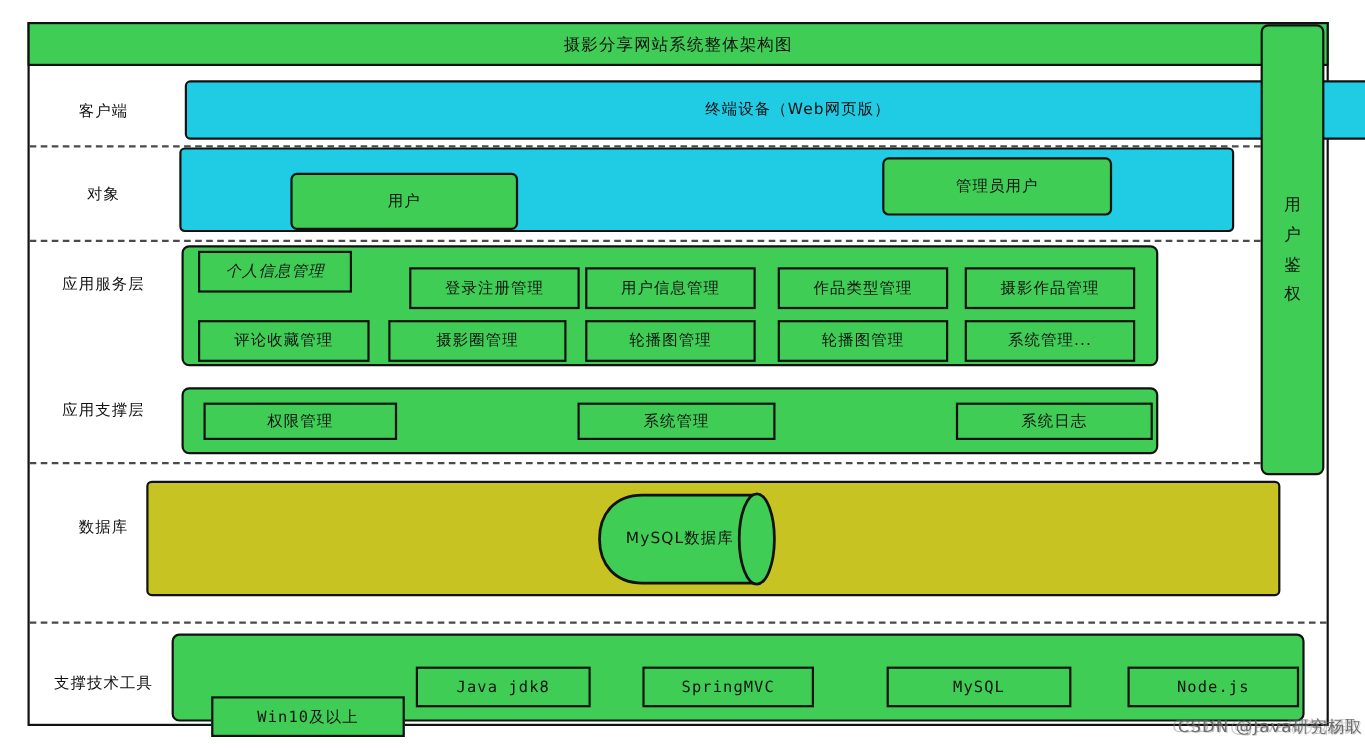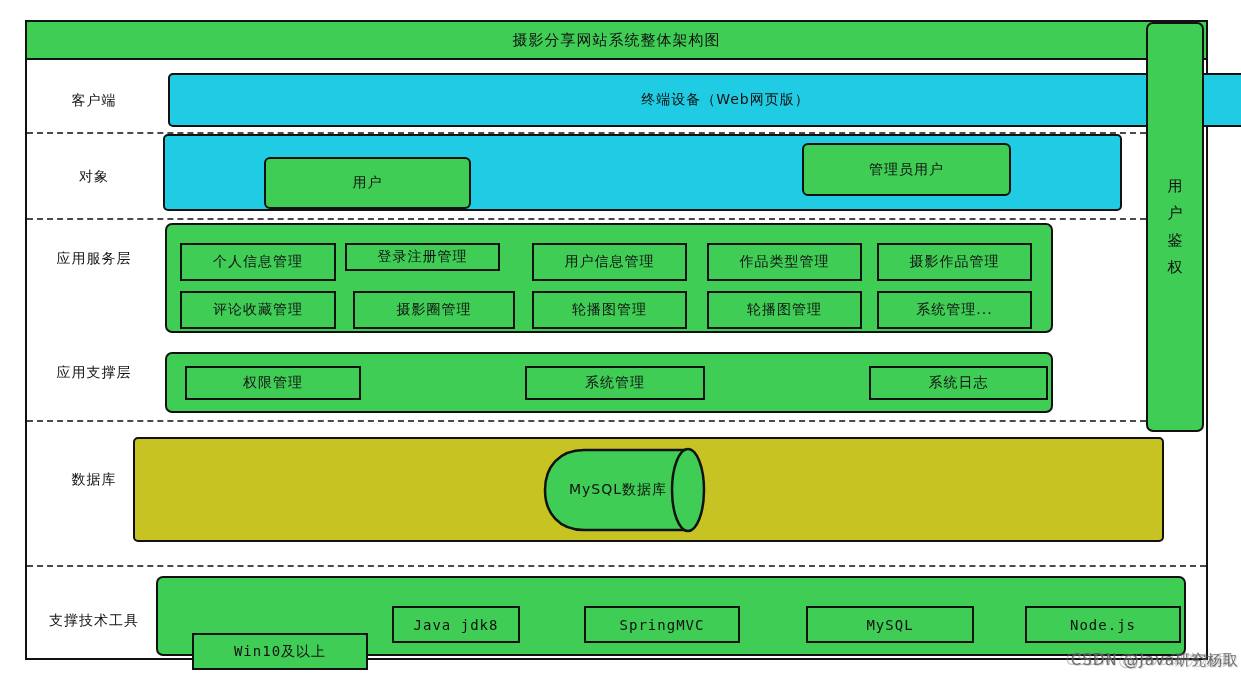--- a/index.html
+++ b/index.html
@@ -68,22 +68,22 @@
 <div class="abs rowlabel" style="top:471px;">数据库</div>
 <div class="abs rowlabel" style="top:612px;">支撑技术工具</div>
 
 <div class="abs bar cyan" style="left:168px;top:73px;width:1115px;height:54px;">终端设备（Web网页版）</div>
 
 <div class="abs bar cyan" style="left:163px;top:134px;width:959px;height:77px;"></div>
 <div class="abs greenbox" style="left:264px;top:145px;width:207px;height:52px;margin-top:12px;">用户</div>
 <div class="abs greenbox" style="left:802px;top:143px;width:209px;height:53px;">管理员用户</div>
 
 <div class="abs container" style="left:165px;top:223px;width:888px;height:110px;"></div>
-<div class="abs box" style="left:180px;top:243px;width:156px;height:38px;">个人信息管理</div>
-<div class="abs box" style="left:345px;top:243px;width:155px;height:28px;">登录注册管理</div>
+<div class="abs box" style="left:180px;top:228px;width:140px;height:38px;font-style:italic;">个人信息管理</div>
+<div class="abs box" style="left:372px;top:243px;width:155px;height:38px;">登录注册管理</div>
 <div class="abs box" style="left:532px;top:243px;width:155px;height:38px;">用户信息管理</div>
 <div class="abs box" style="left:707px;top:243px;width:155px;height:38px;">作品类型管理</div>
 <div class="abs box" style="left:877px;top:243px;width:155px;height:38px;">摄影作品管理</div>
 <div class="abs box" style="left:180px;top:291px;width:156px;height:38px;">评论收藏管理</div>
 <div class="abs box" style="left:353px;top:291px;width:162px;height:38px;">摄影圈管理</div>
 <div class="abs box" style="left:532px;top:291px;width:155px;height:38px;">轮播图管理</div>
 <div class="abs box" style="left:707px;top:291px;width:155px;height:38px;">轮播图管理</div>
 <div class="abs box" style="left:877px;top:291px;width:155px;height:38px;">系统管理...</div>
 
 <div class="abs container" style="left:165px;top:352px;width:888px;height:61px;"></div>
@@ -93,21 +93,21 @@
 
 <div class="abs bar yellow" style="left:133px;top:437px;width:1031px;height:105px;"></div>
 <svg class="abs cyl" viewBox="0 0 172 88">
   <path d="M150,4 H46 C21,4 7,21 7,44 C7,67 21,84 46,84 H150 Z" fill="#3fcd55" stroke="#111111" stroke-width="2.5"></path>
   <ellipse cx="150" cy="44" rx="16" ry="41" fill="#3fcd55" stroke="#111111" stroke-width="2.5"></ellipse>
 </svg>
 <div class="abs cyl-label">MySQL数据库</div>
 
 <div class="abs container" style="left:156px;top:576px;width:1030px;height:80px;"></div>
 <div class="abs box mono" style="left:192px;top:633px;width:176px;height:37px;">Win10及以上</div>
-<div class="abs box mono" style="left:392px;top:606px;width:128px;height:37px;">Java jdk8</div>
+<div class="abs box mono" style="left:378px;top:606px;width:159px;height:37px;">Java jdk8</div>
 <div class="abs box mono" style="left:584px;top:606px;width:156px;height:37px;">SpringMVC</div>
 <div class="abs box mono" style="left:806px;top:606px;width:168px;height:37px;">MySQL</div>
 <div class="abs box mono" style="left:1025px;top:606px;width:156px;height:37px;">Node.js</div>
 
 <div class="abs authbar">
   <div class="vtext">用户鉴权</div>
 </div>
 
 <div class="abs watermark">CSDN @Java研究杨取</div>
 

